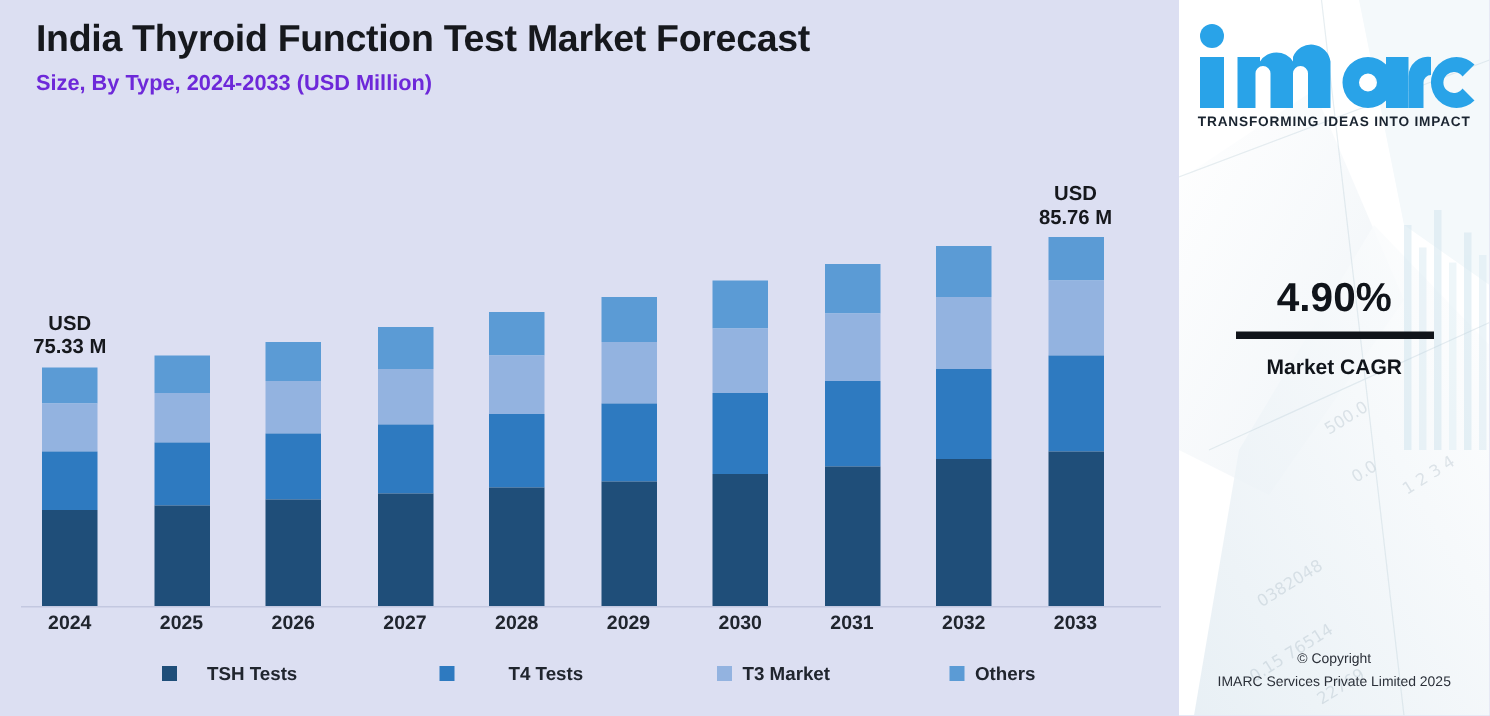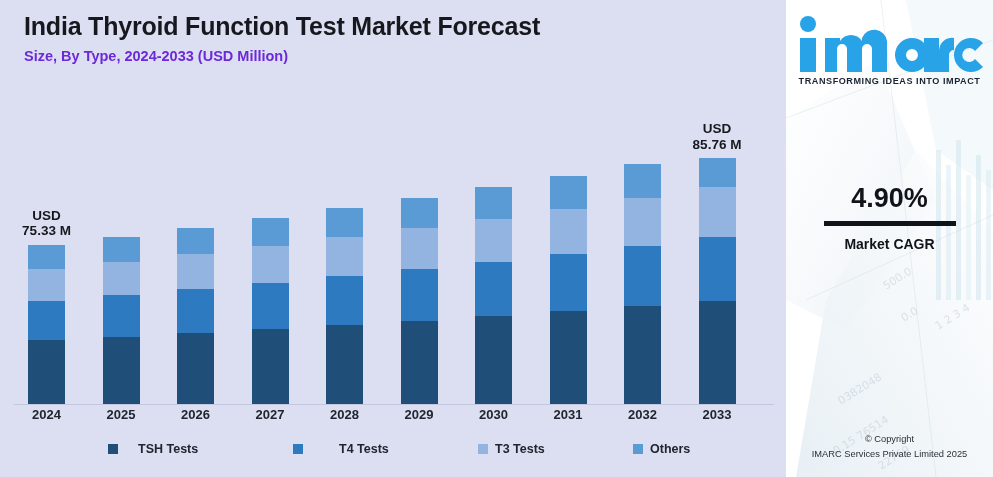--- a/index.html
+++ b/index.html
@@ -193,21 +193,21 @@
         <div class="legend-item" style="left: 108px; gap: 20px;">
           <span class="legend-swatch" style="background: rgb(31, 78, 121);"></span>
           <span>TSH Tests</span>
         </div>
         <div class="legend-item" style="left: 293px; gap: 36px;">
           <span class="legend-swatch" style="background: rgb(46, 122, 192);"></span>
           <span>T4 Tests</span>
         </div>
         <div class="legend-item" style="left: 478px;">
           <span class="legend-swatch" style="background: rgb(147, 179, 224);"></span>
-          <span>T3 Tests</span>
+          <span>T3 Market</span>
         </div>
         <div class="legend-item" style="left: 633px;">
           <span class="legend-swatch" style="background: rgb(91, 155, 213);"></span>
           <span>Others</span>
         </div>
       </div>
   </div>
 
   <div id="brand-panel">
 

